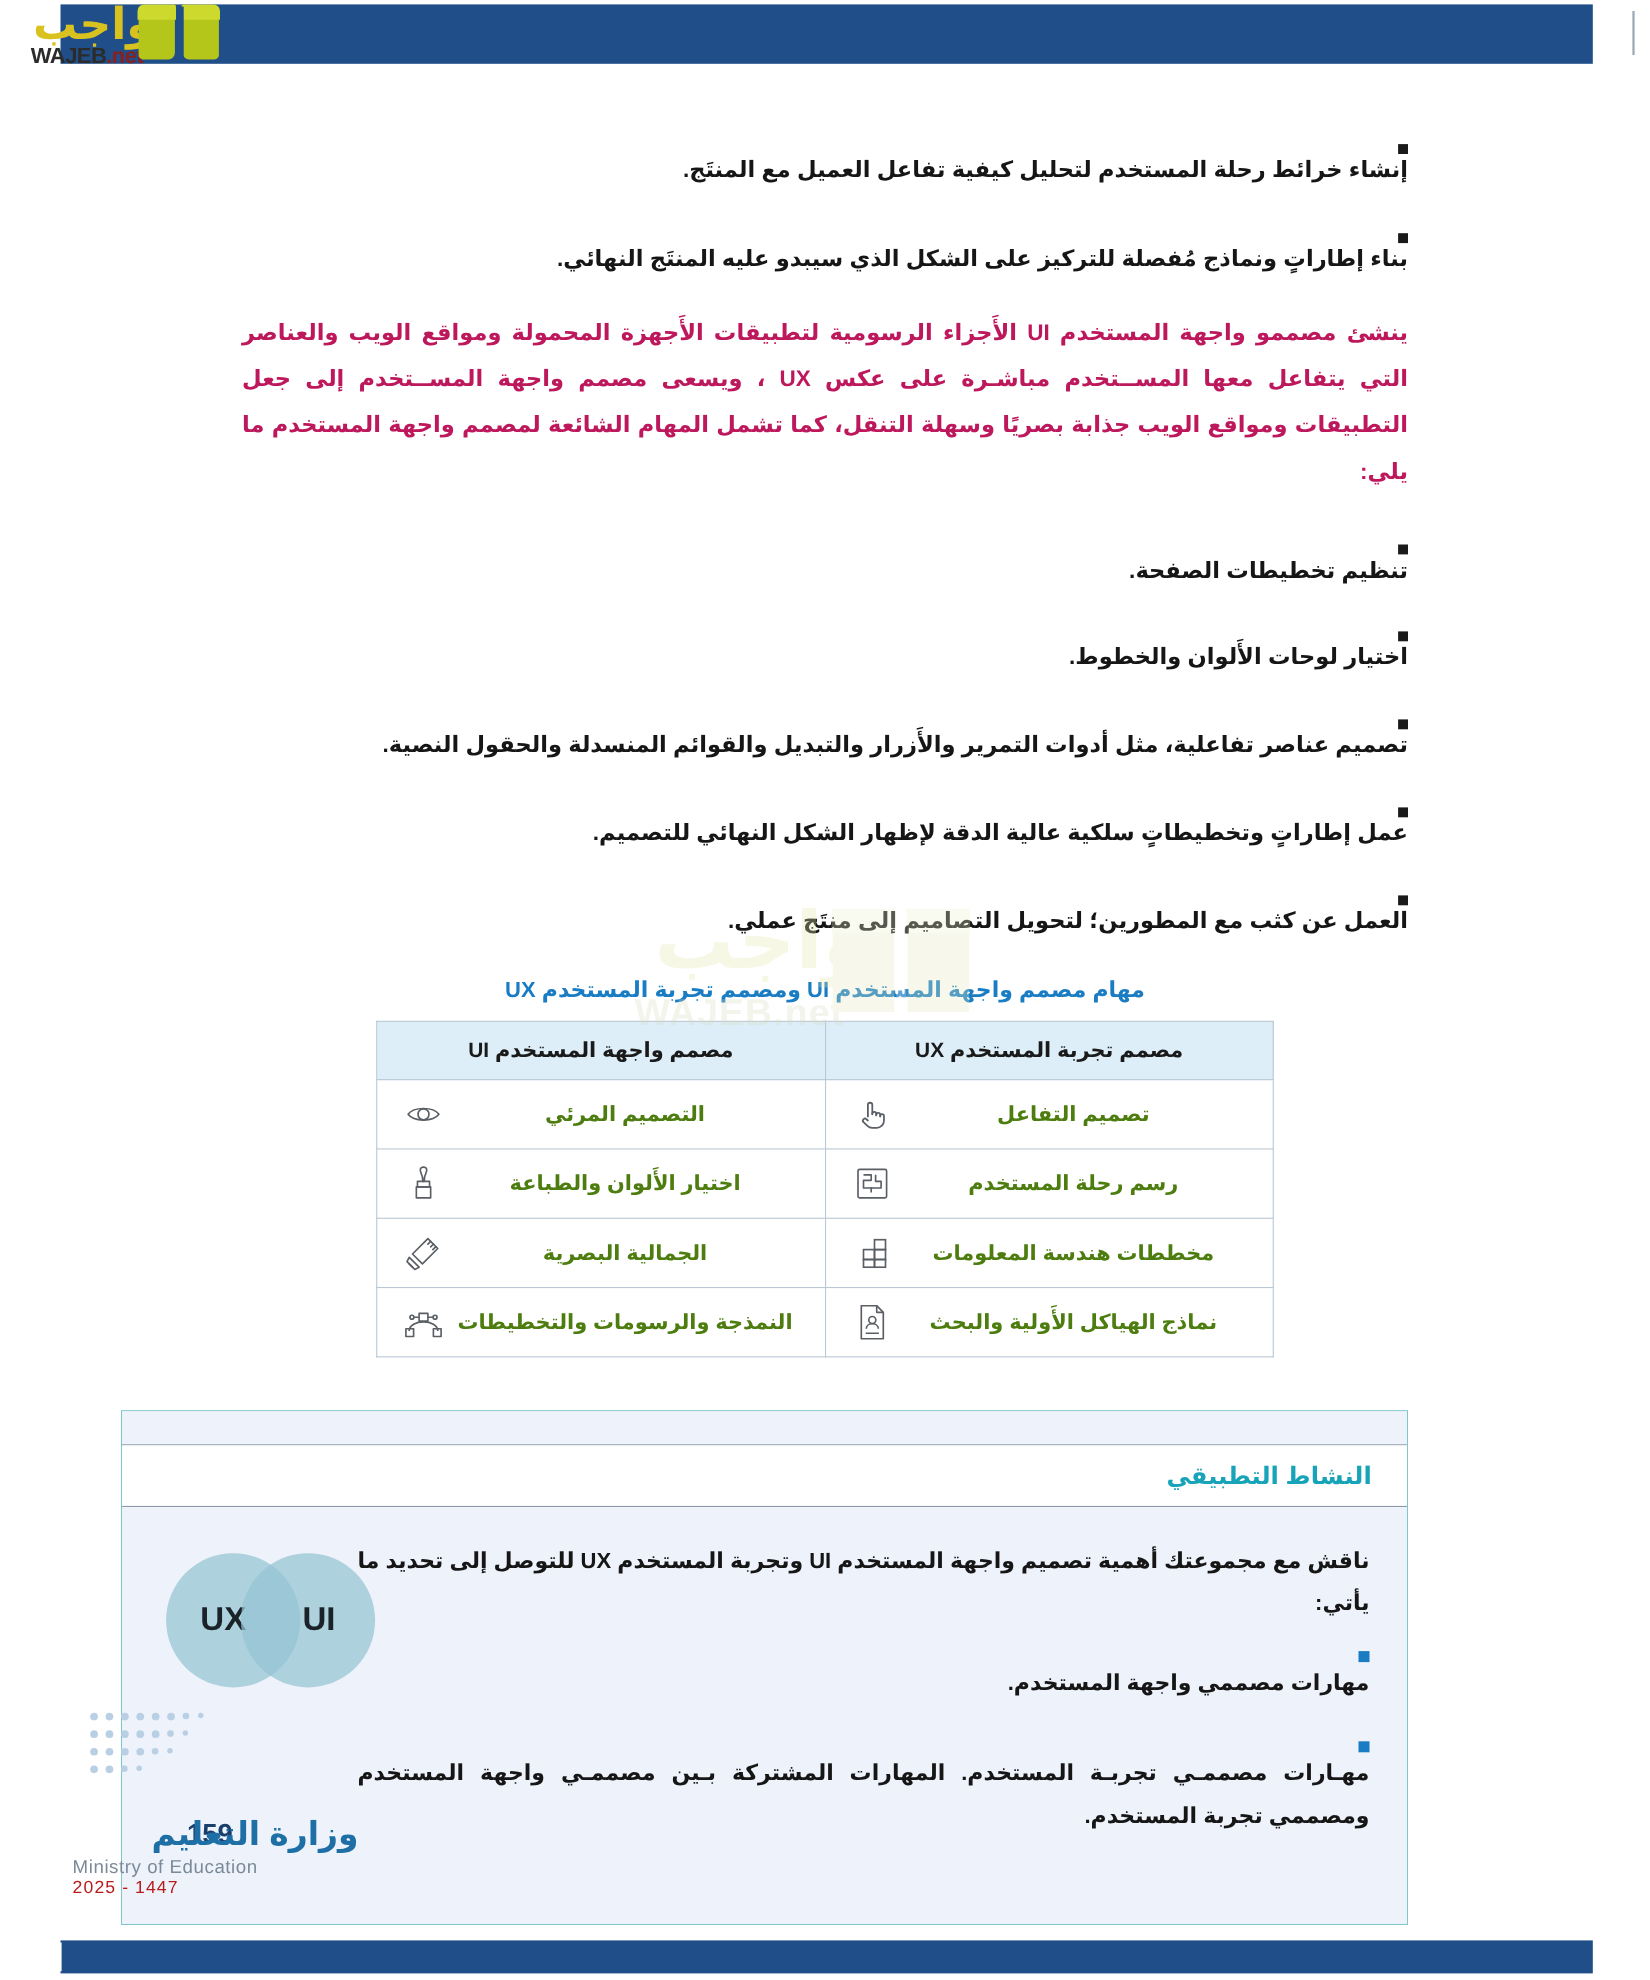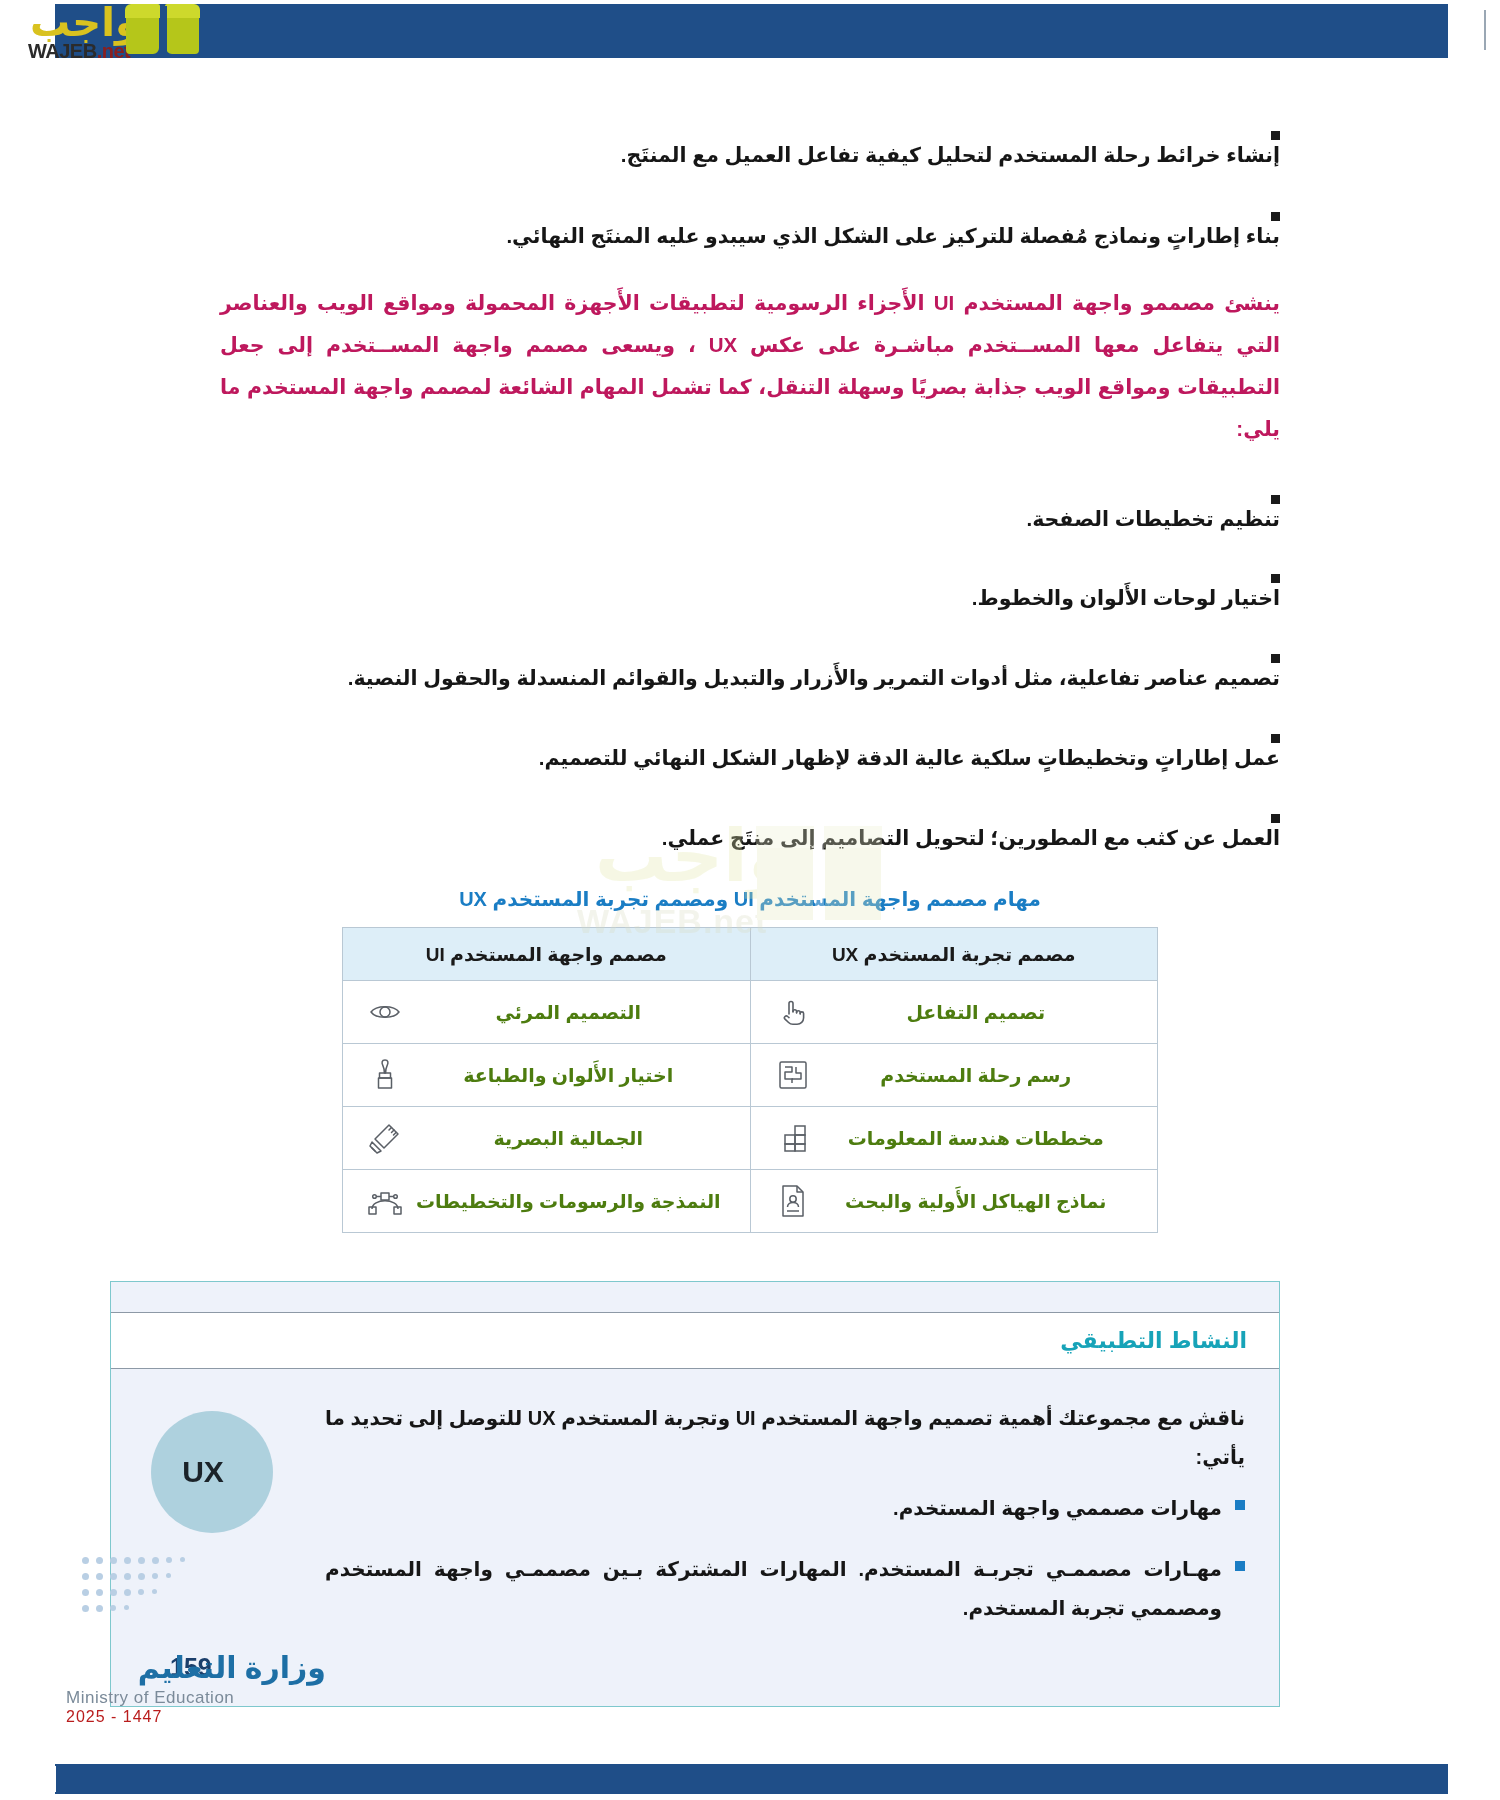--- a/index.html
+++ b/index.html
@@ -255,21 +255,21 @@
     font-size: 20px;
     line-height: 1.95;
     color: #161616;
     font-weight: 600;
     text-align: justify;
     margin: 0 0 12px 0;
   }
   .act-bullets { margin-top: 6px; }
   .act-bullet-row {
     display: flex;
-    flex-direction: row;
+    flex-direction: column;
     align-items: flex-start;
     margin-bottom: 22px;
   }
   .act-bullet-sq {
     width: 10px;
     height: 10px;
     background: #1a7dc4;
     margin-top: 11px;
     margin-left: 13px;
     flex: 0 0 auto;
@@ -649,20 +649,23 @@
     <div class="activity">
       <div class="activity-topstrip"></div>
       <div class="activity-titlebar">
         <span class="activity-title">النشاط التطبيقي</span>
       </div>
       <div class="activity-body">
 
         <div class="venn">
           <div class="venn-circle ux">
             <span class="venn-lbl-ux">UX</span>
+          </div>
+          <div class="venn-circle ui">
+            <span class="venn-lbl-ui">UI</span>
           </div>
         </div>
 
         <div class="activity-inner">
           <p class="act-para">ناقش مع مجموعتك أهمية تصميم واجهة المستخدم UI وتجربة المستخدم UX للتوصل إلى تحديد ما يأتي:</p>
           <div class="act-bullets">
             <div class="act-bullet-row">
               <div class="act-bullet-sq"></div>
               <div class="act-bullet-txt">مهارات مصممي واجهة المستخدم.</div>
             </div>

